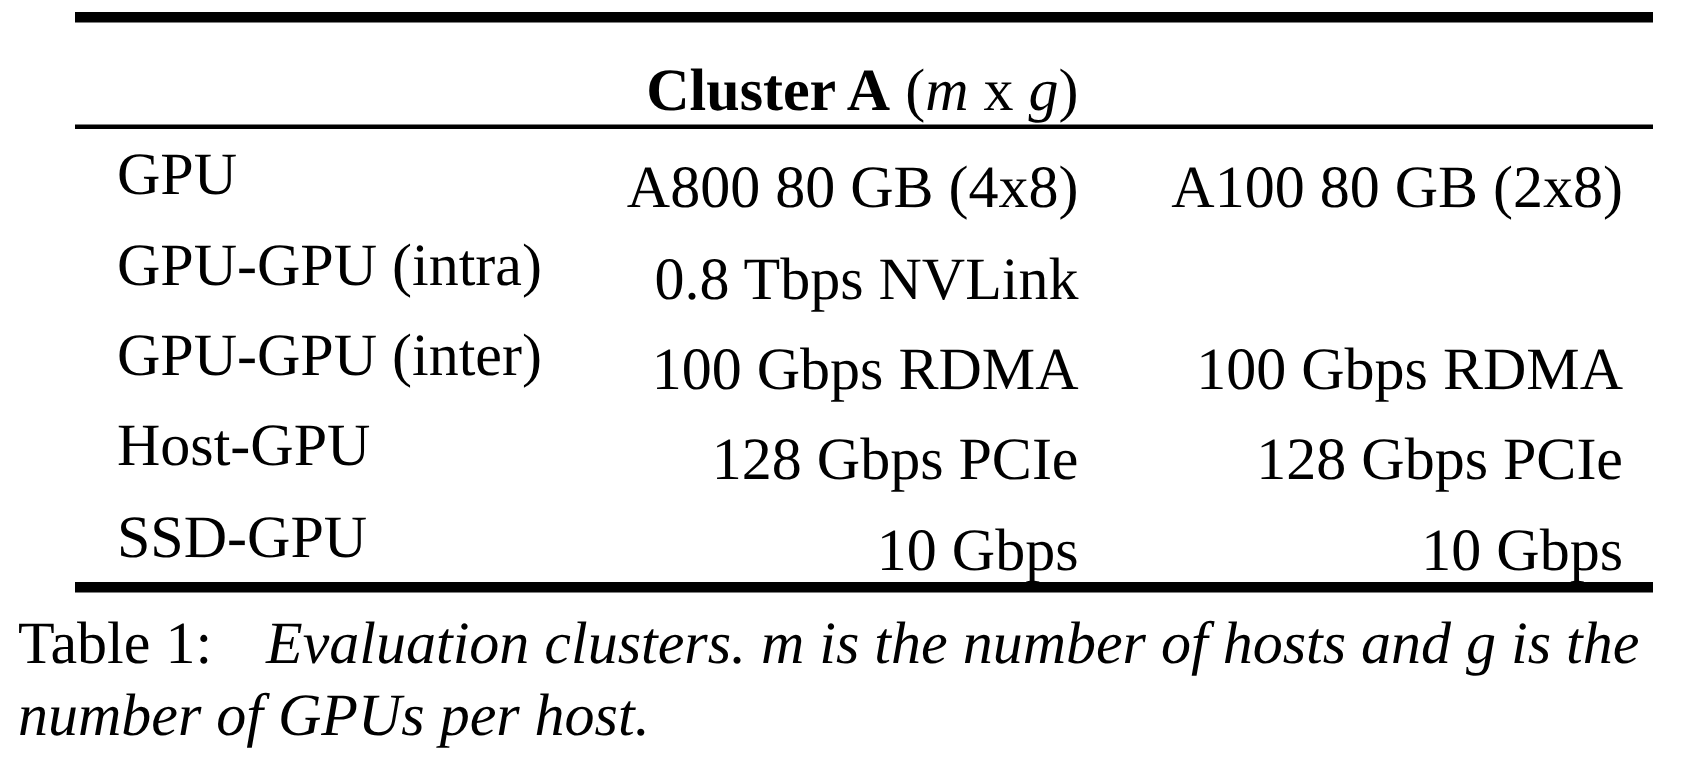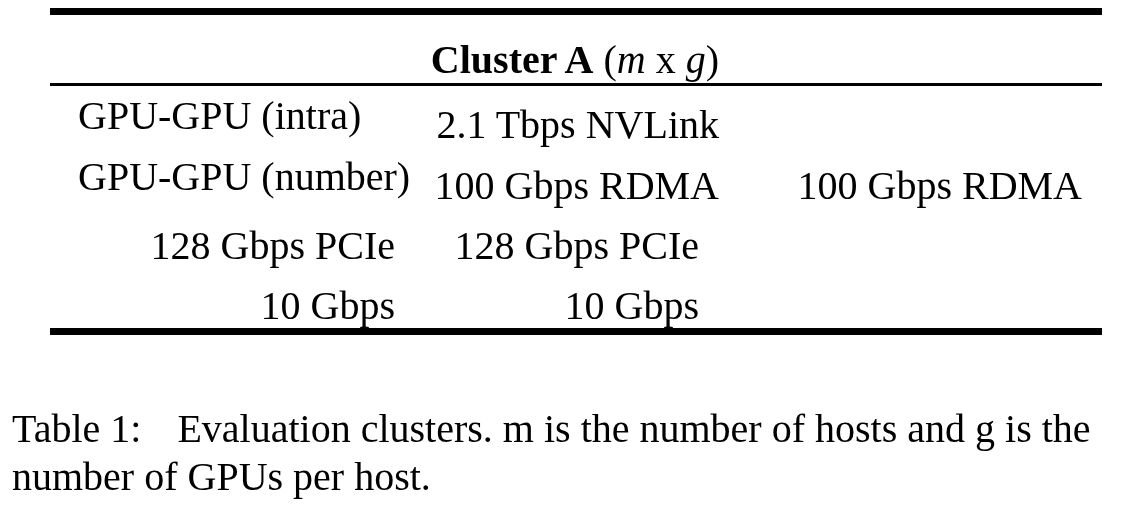--- a/index.html
+++ b/index.html
@@ -74,54 +74,62 @@
   }
   .cap-line {
     white-space: nowrap;
   }
   .cap-label {
     font-weight: normal;
     font-style: normal;
     margin-right: 36px;
   }
   .cap-text {
+    font-style: italic;
   }
 </style>
 </head>
 <body>
 
 <div class="paper-table">
 
   <div class="rule thick"></div>
 
   <div class="trow thead">
     <div class="label-cell"></div>
     <div class="num-cell"><span class="hdr-title">Cluster A</span><span> (</span><span class="math-var">m</span><span> x </span><span class="math-var">g</span><span>)</span></div>
   </div>
 
   <div class="rule thin"></div>
 
+  <div class="trow body-row">
+    <div class="label-cell">GPU</div>
+    <div class="num-cell">A800 80 GB (4x8)</div>
+    <div class="num-cell col-b">A100 80 GB (2x8)</div>
+  </div>
 
   <div class="trow body-row">
     <div class="label-cell">GPU-GPU (intra)</div>
-    <div class="num-cell">2.1 Tbps NVLink</div>
+    <div class="num-cell">0.8 Tbps NVLink</div>
   </div>
 
   <div class="trow body-row">
-    <div class="label-cell">GPU-GPU (number)</div>
+    <div class="label-cell">GPU-GPU (inter)</div>
     <div class="num-cell">100 Gbps RDMA</div>
     <div class="num-cell col-b">100 Gbps RDMA</div>
   </div>
 
   <div class="trow body-row">
+    <div class="label-cell">Host-GPU</div>
     <div class="num-cell">128 Gbps PCIe</div>
     <div class="num-cell col-b">128 Gbps PCIe</div>
   </div>
 
   <div class="trow body-row">
+    <div class="label-cell">SSD-GPU</div>
     <div class="num-cell">10 Gbps</div>
     <div class="num-cell col-b">10 Gbps</div>
   </div>
 
   <div class="rule thick"></div>
 
 </div>
 
 <div class="caption">
   <div class="cap-line"><span class="cap-label">Table 1:</span><span class="cap-text">Evaluation clusters. m is the number of hosts and g is the</span></div>

